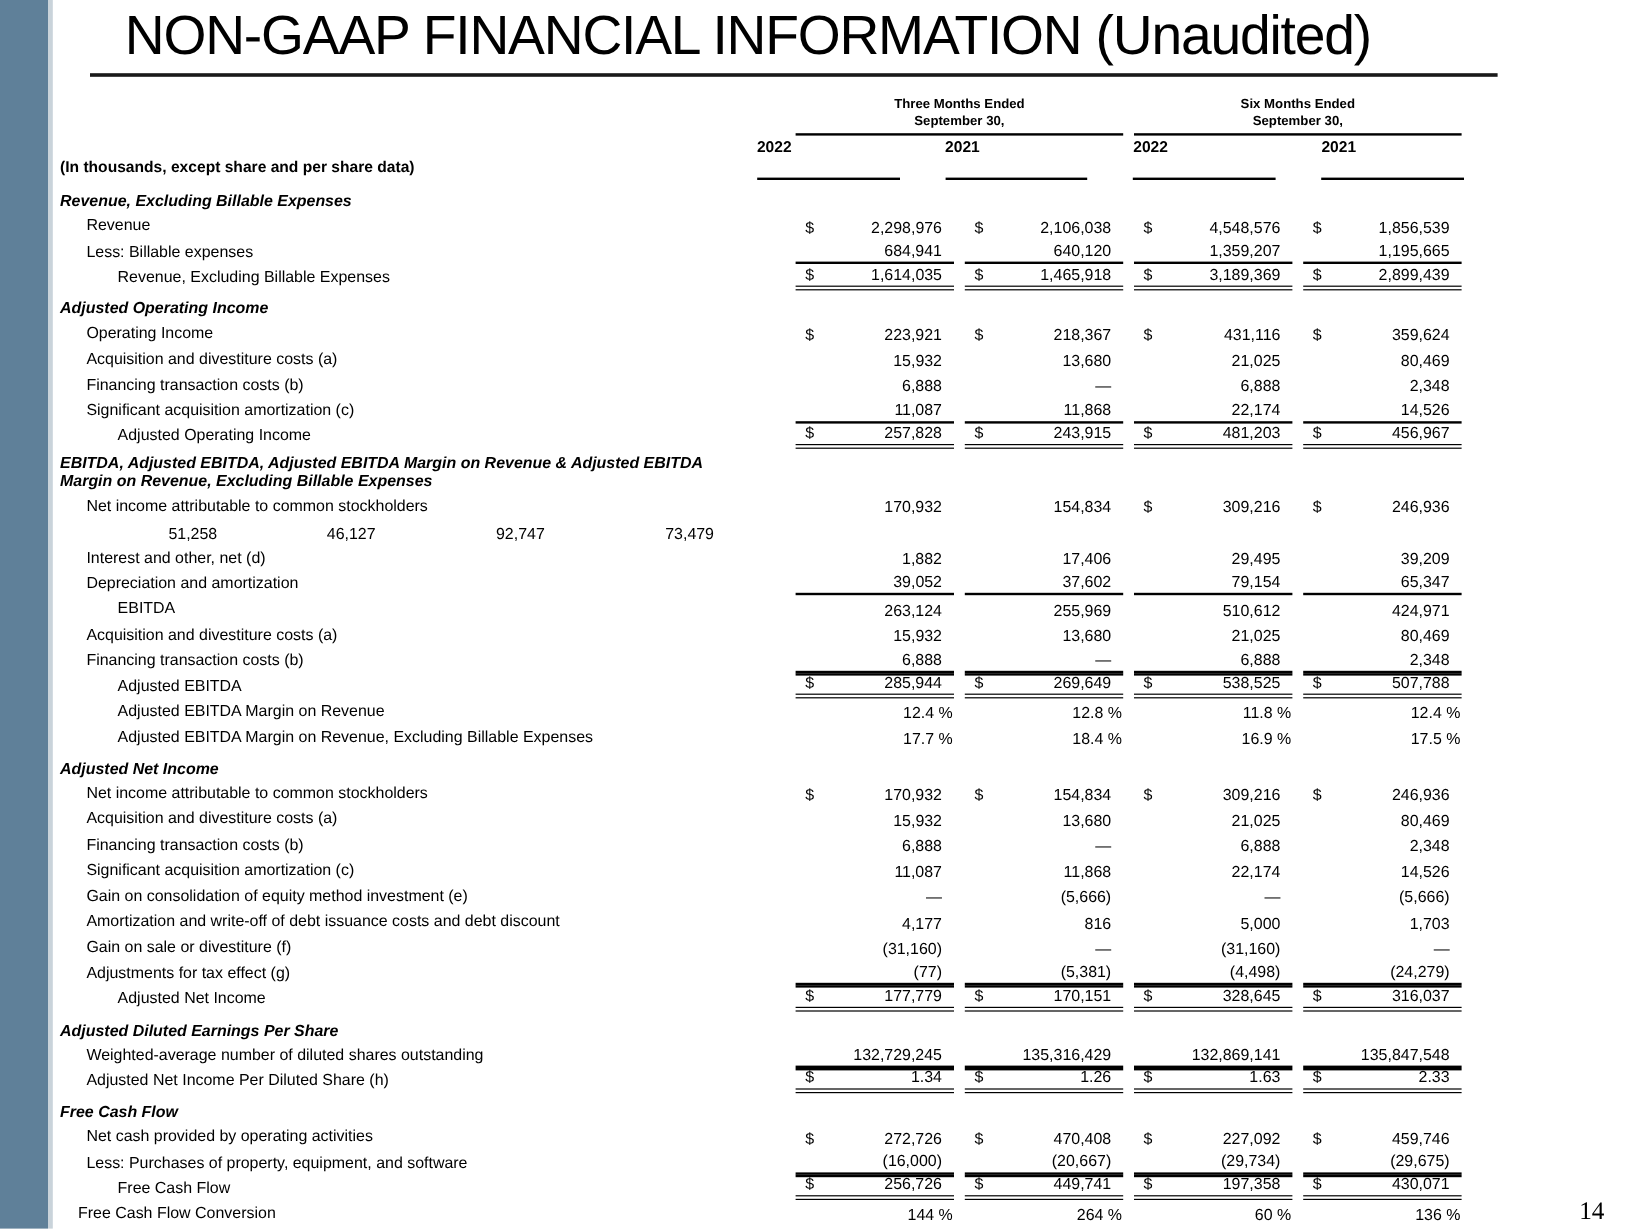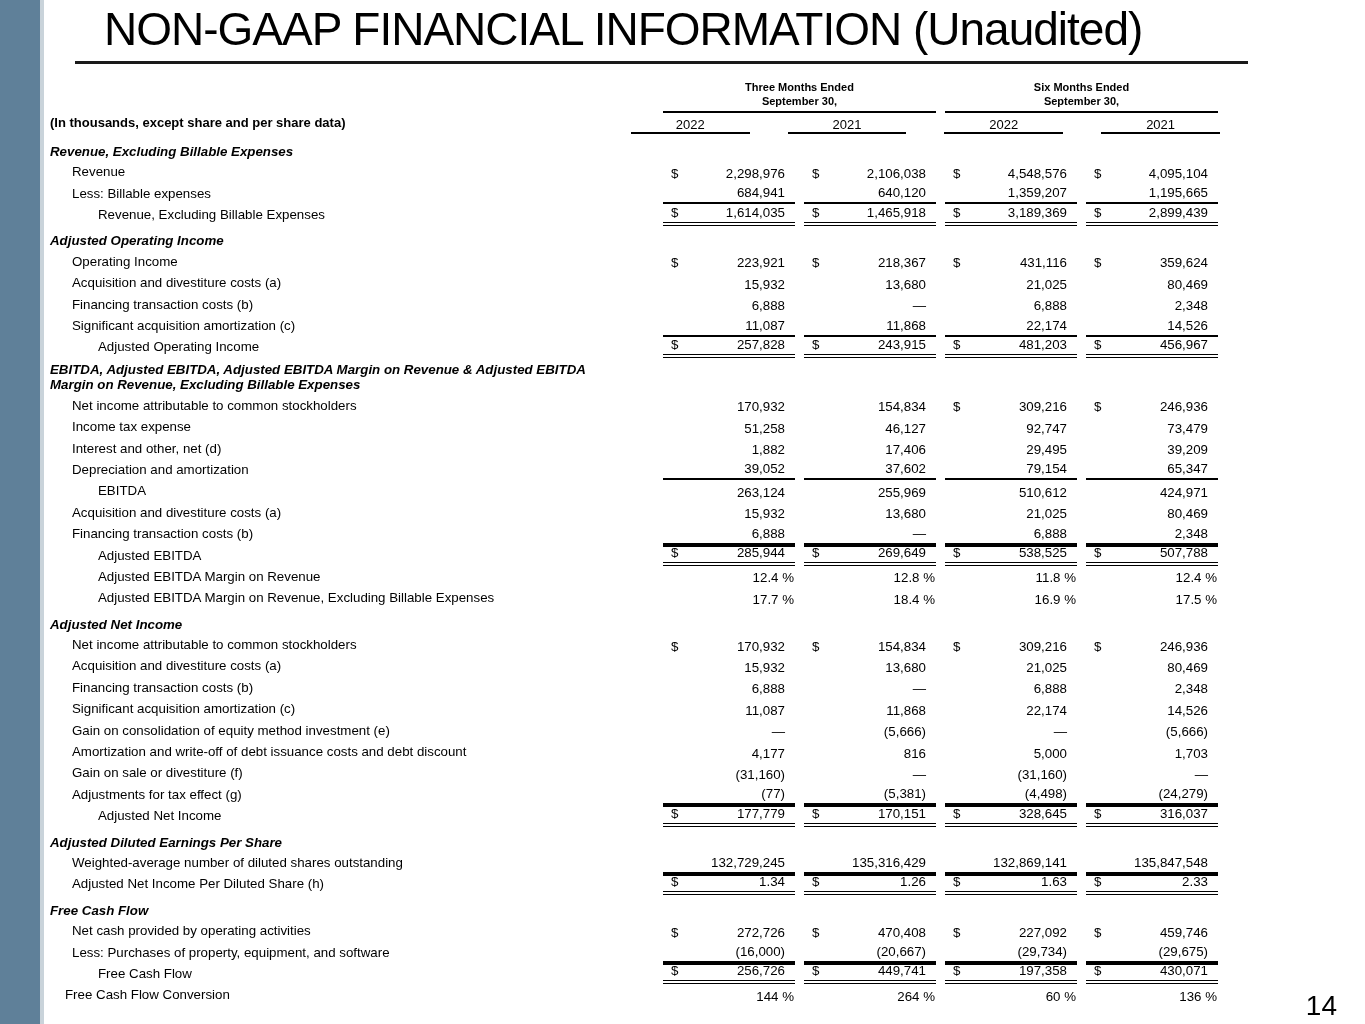--- a/index.html
+++ b/index.html
@@ -23,22 +23,22 @@
   .hdr-spacer{width:613px;}
   .period{
     width:273px;text-align:center;font-weight:bold;font-size:11px;line-height:14px;
     border-bottom:2px solid #000;padding-bottom:3px;
   }
   .period + .period{margin-left:9px;text-align:center;}
 
   .hdr2{display:flex;align-items:flex-end;margin-top:2px;gap:29px;}
   .note{width:613px;font-weight:bold;font-size:13px;padding-bottom:4px;box-sizing:border-box;}
   .yr{
-    width:132px;text-align:center;font-weight:normal;font-size:13px;
-    border-bottom:2px solid #000;padding-bottom:0;box-sizing:border-box;
+    width:132px;font-weight:bold;font-size:13px;
+    border-bottom:2px solid #000;padding-bottom:18px;box-sizing:border-box;
   }
   .yr + .yr{margin-left:9px;}
 
   .rows{margin-top:6px;}
   .row{display:flex;align-items:stretch;height:21.4px;}
   .row .lbl{
     width:613px;font-size:13.3px;display:flex;align-items:flex-end;
     padding-bottom:3px;box-sizing:border-box;line-height:14.5px;
   }
   .lbl.ind1{padding-left:22px;}
@@ -54,21 +54,21 @@
   .row > .grp:nth-child(2){margin-left:0;}
   .dol{width:16px;padding-left:8px;box-sizing:border-box;}
   .num{flex:1;text-align:right;padding-right:10px;}
   .grp.pct .num{padding-right:1px;}
   .grp.rb{border-bottom:2px solid #000;}
   .grp.r2b{border-bottom:4px double #000;}
   .grp.rt{border-top:2px solid #000;}
 
   .pagenum{
     position:absolute;right:28px;bottom:2px;
-    font-family:Liberation Sans, sans-serif;font-size:28px;
+    font-family:Liberation Serif, serif;font-size:21px;
   }
 </style>
 </head>
 <body>
 
 <div class="sidebar"></div>
 <div class="sidebar-edge"></div>
 
 <div class="title">NON-GAAP FINANCIAL INFORMATION (Unaudited)</div>
 <div class="title-rule"></div>
@@ -105,21 +105,21 @@
         <div class="grp">
           <span class="dol">$</span>
           <span class="num">2,106,038</span>
         </div>
         <div class="grp">
           <span class="dol">$</span>
           <span class="num">4,548,576</span>
         </div>
         <div class="grp">
           <span class="dol">$</span>
-          <span class="num">4,095,104</span>
+          <span class="num">1,856,539</span>
         </div>
       </div>
       <div class="row">
         <div class="lbl ind1">Less: Billable expenses</div>
         <div class="grp rb">
           <span class="dol"></span>
           <span class="num">684,941</span>
         </div>
         <div class="grp rb">
           <span class="dol"></span>
@@ -267,21 +267,20 @@
         <div class="grp">
           <span class="dol">$</span>
           <span class="num">309,216</span>
         </div>
         <div class="grp">
           <span class="dol">$</span>
           <span class="num">246,936</span>
         </div>
       </div>
       <div class="row">
-        <div class="lbl ind1">Income tax expense</div>
         <div class="grp">
           <span class="dol"></span>
           <span class="num">51,258</span>
         </div>
         <div class="grp">
           <span class="dol"></span>
           <span class="num">46,127</span>
         </div>
         <div class="grp">
           <span class="dol"></span>

